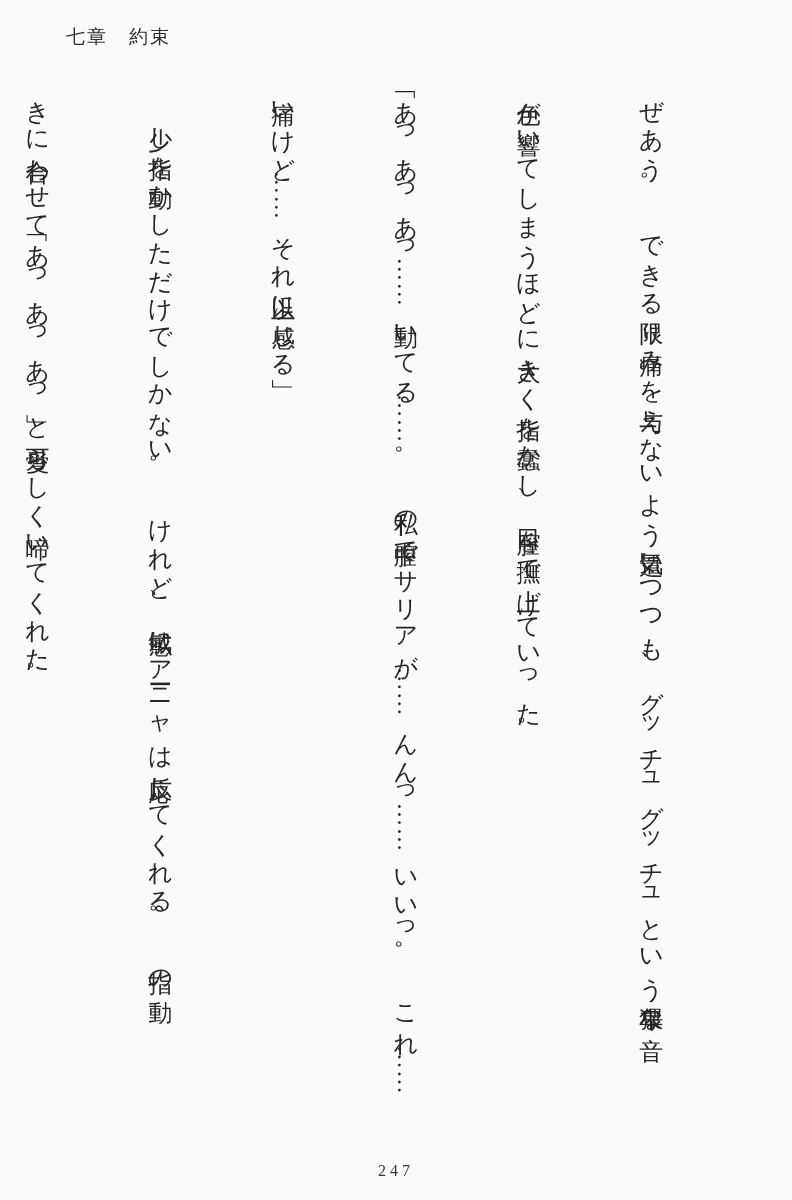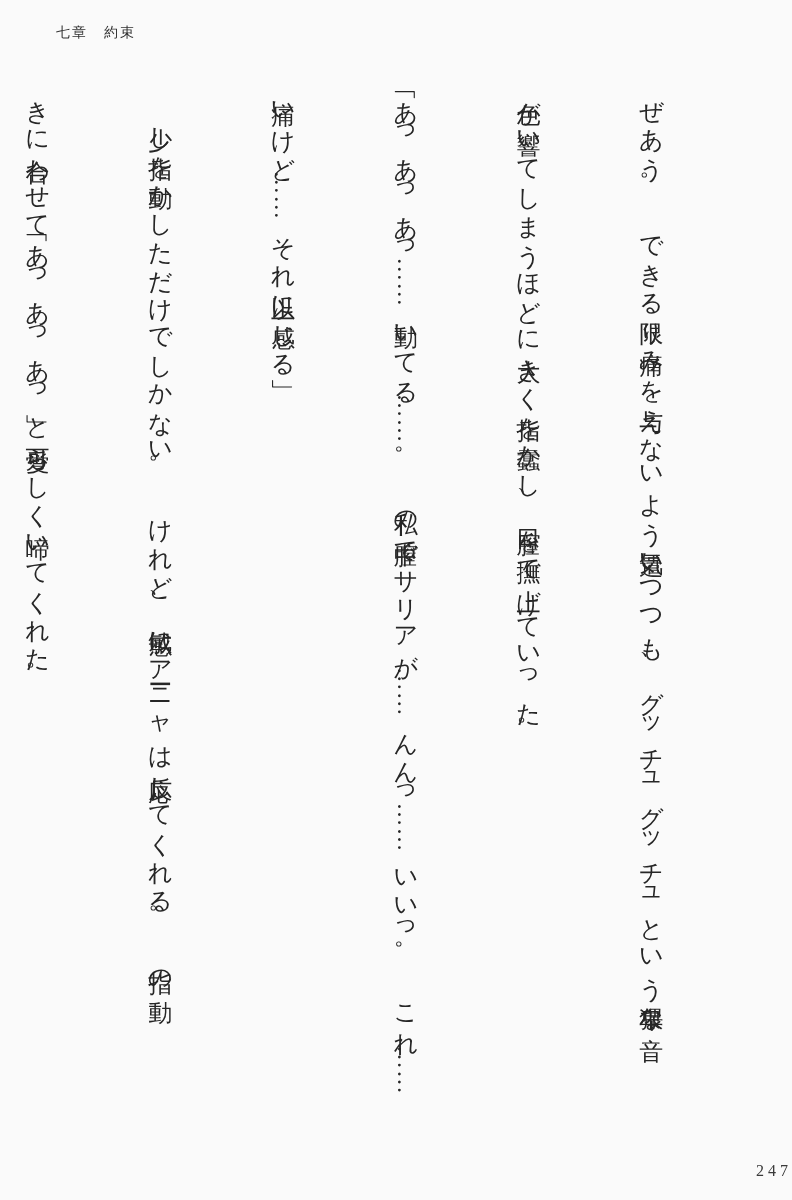--- a/index.html
+++ b/index.html
@@ -14,22 +14,22 @@
   body {
     position: relative;
     background: var(--paper);
     color: var(--ink);
     font-family: "Liberation Serif", "DejaVu Serif", serif;
     overflow: hidden;
   }
   .chapter-header {
     position: absolute;
     top: 24px;
-    left: 56px;
-    font-size: 14px;
+    left: 66px;
+    font-size: 19px;
     letter-spacing: 2px;
     color: #303030;
     white-space: pre;
   }
   .page-body {
     position: absolute;
     top: 84px;
     right: 39px;
     height: 1058px;
     writing-mode: vertical-rl;
@@ -40,21 +40,21 @@
     white-space: pre-wrap;
   }
   .vline {
     
   }
   .page-number {
     position: absolute;
     bottom: 20px;
     left: 0;
     width: 100%;
-    text-align: right;
+    text-align: center;
     font-size: 16px;
     letter-spacing: 4px;
     color: #3a3a3a;
   }
 </style>
 </head>
 <body>
 
 <div class="chapter-header">七章　約束</div>
 

